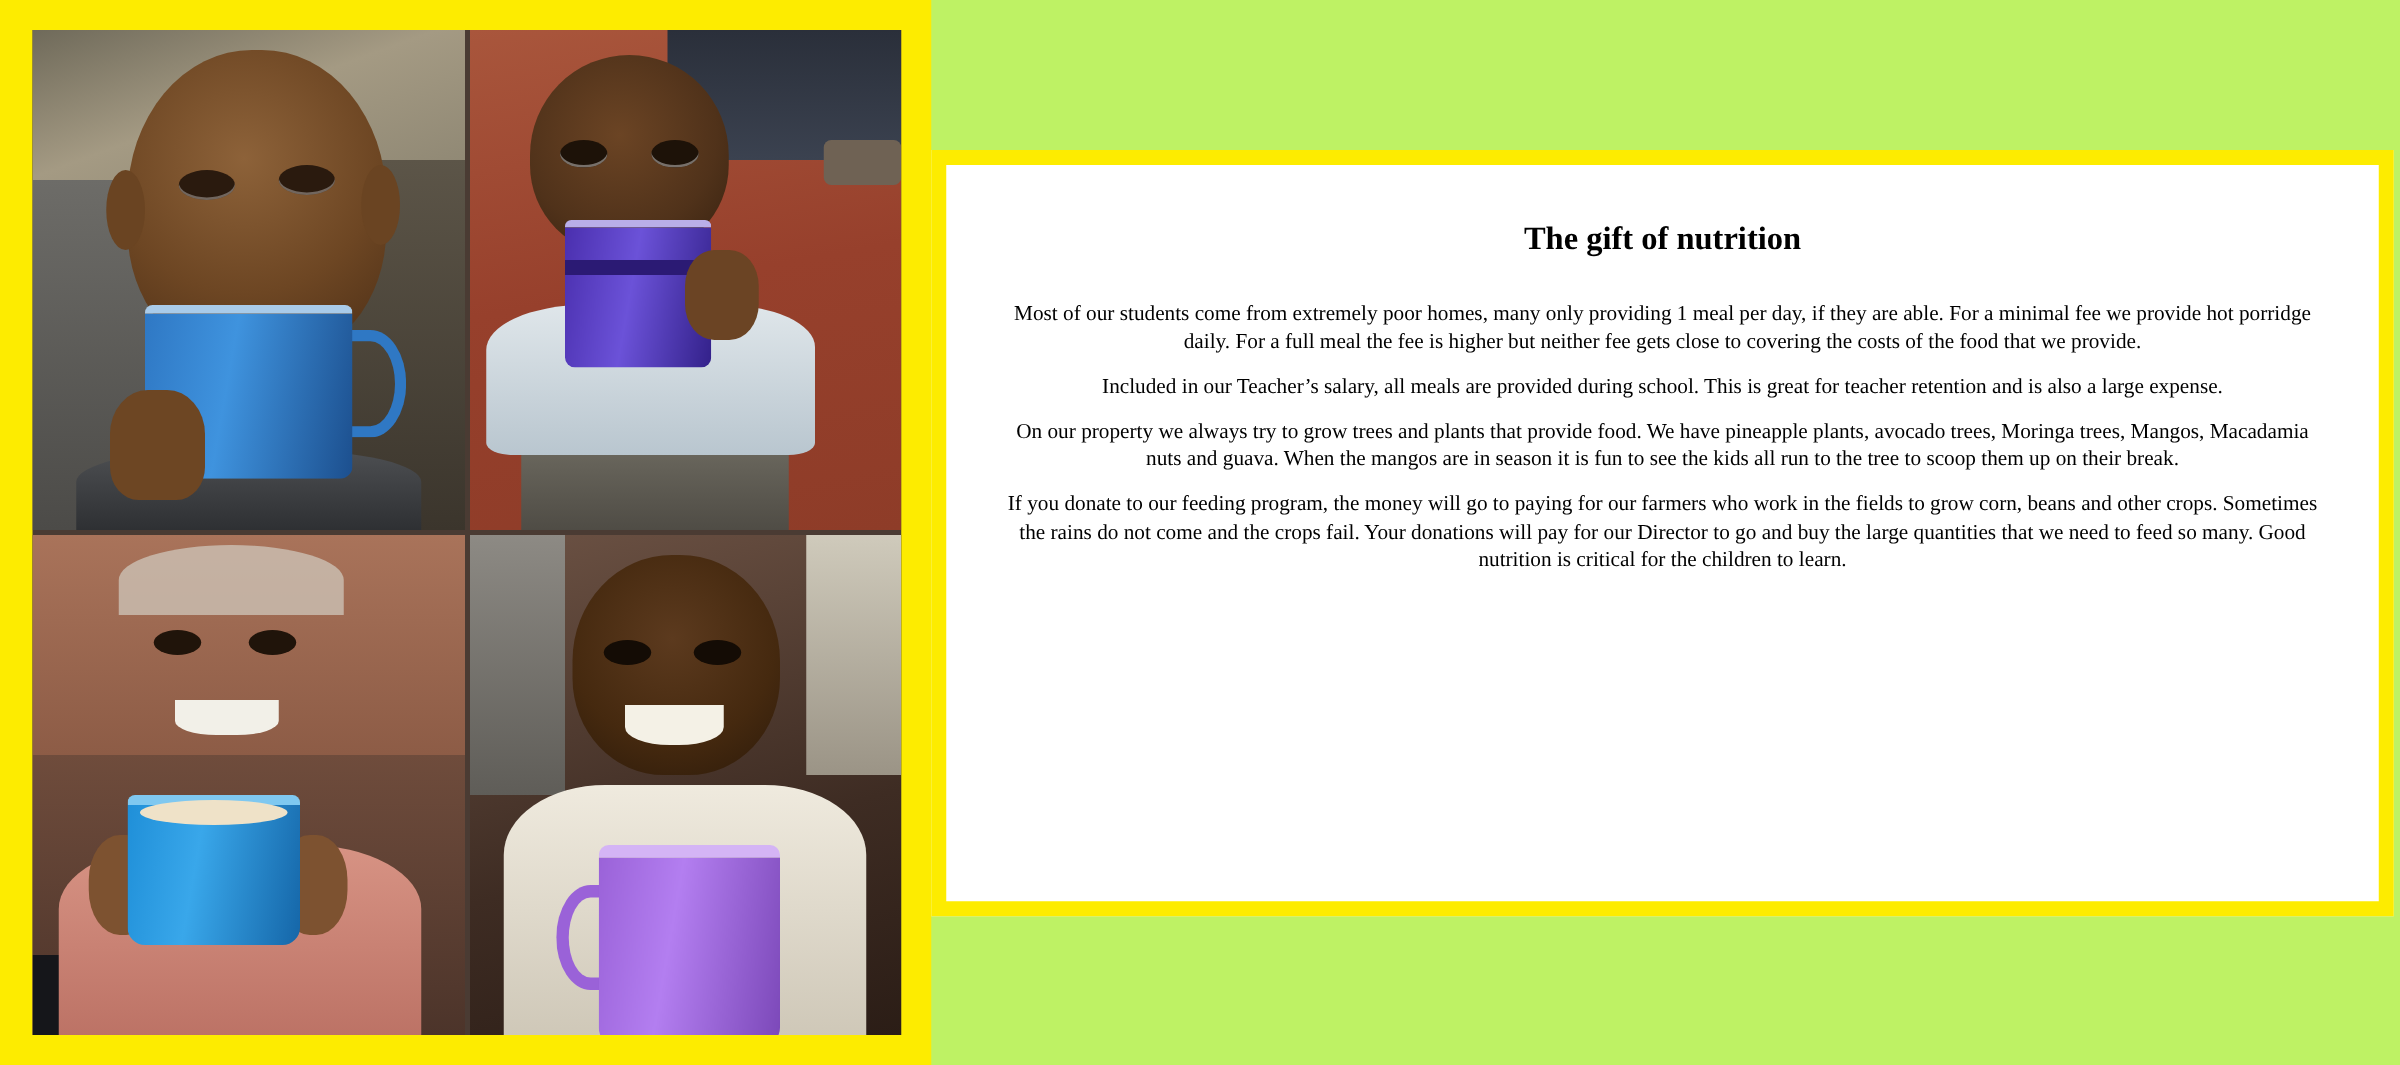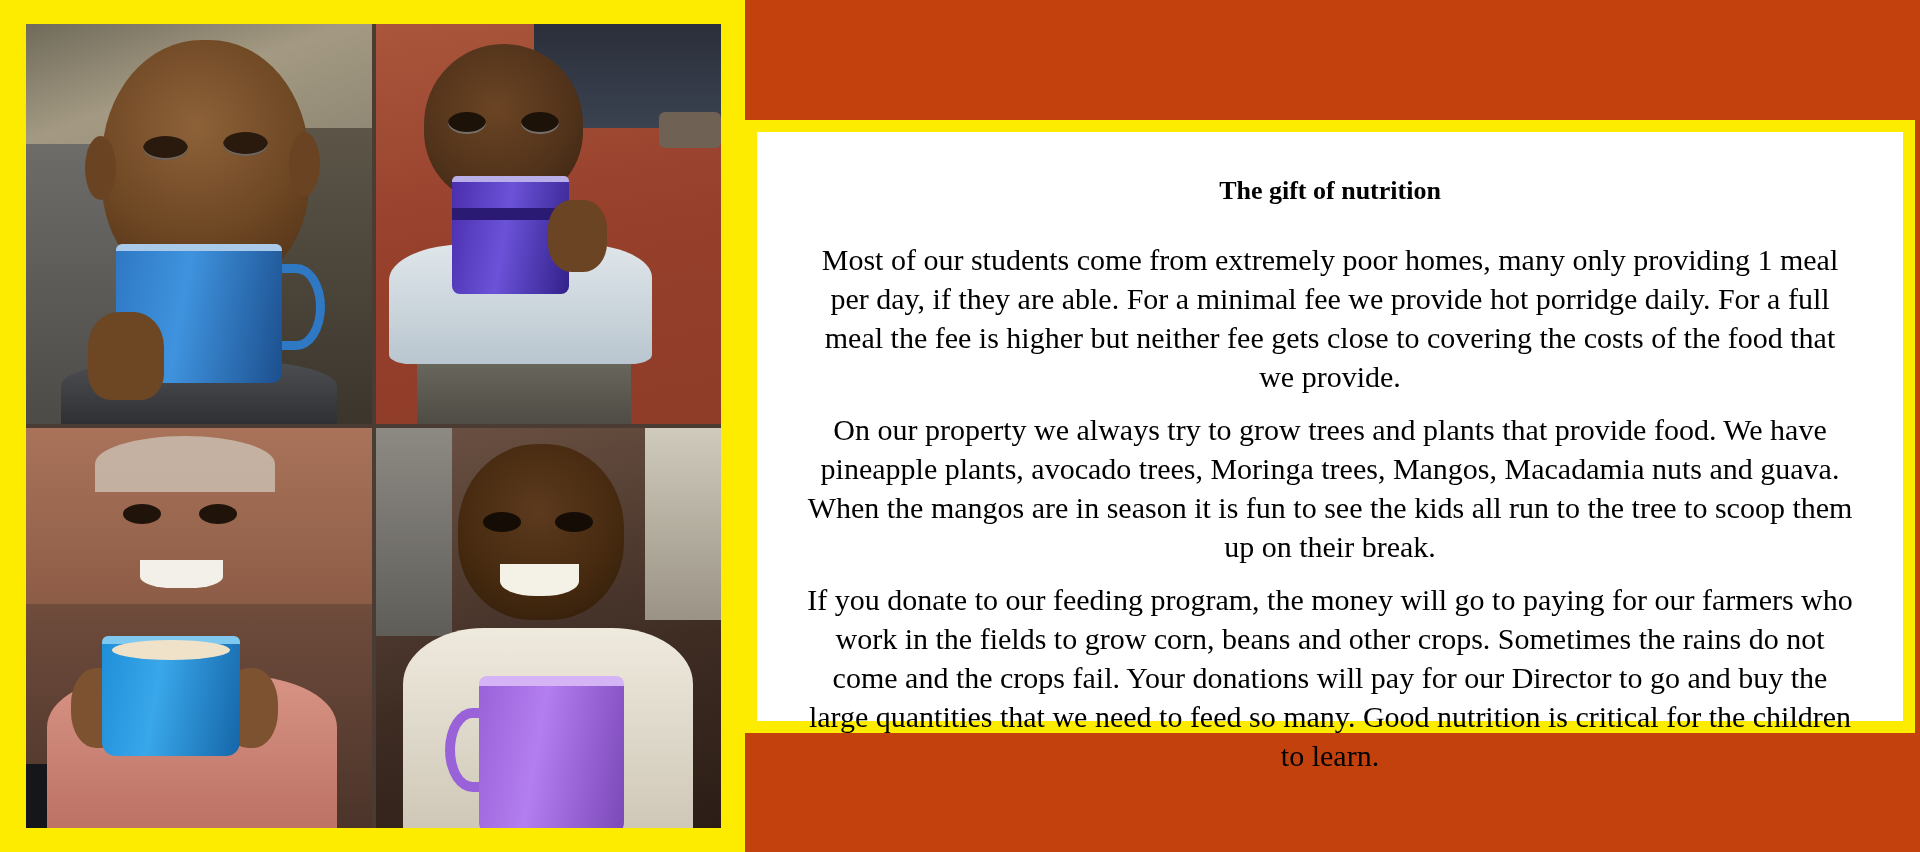--- a/index.html
+++ b/index.html
@@ -9,21 +9,21 @@
     width: 1920px;
     height: 852px;
     overflow: hidden;
     font-family: "Liberation Serif", serif;
   }
 
   .page {
     position: relative;
     width: 1920px;
     height: 852px;
-    background: #c2410c;
+    background: #bef264;
   }
 
   
   .photo-panel {
     position: absolute;
     left: 0px;
     top: 0px;
     width: 745px;
     height: 852px;
     background: #fdec00;
@@ -177,21 +177,21 @@
     text-align: center;
     font-weight: bold;
     font-size: 26px;
     color: #000000;
     margin: 14px 0 34px 0;
     font-family: "Liberation Serif", serif;
   }
 
   .para {
     text-align: center;
-    font-size: 30px;
+    font-size: 17px;
     line-height: 1.30;
     color: #000000;
     margin: 0 0 14px 0;
     padding: 0 14px;
     font-family: "Liberation Serif", serif;
   }
   .para:last-child { margin-bottom: 12px; }
 </style>
 </head>
 <body>
@@ -259,17 +259,18 @@
         <div class="cup"></div>
       </div>
 
     </div>
   </div>
 
   <div class="text-panel">
     <div class="article-title">The gift of nutrition</div>
 
     <p class="para">Most of our students come from extremely poor homes, many only providing 1 meal per day, if they are able. For a minimal fee we provide hot porridge daily. For a full meal the fee is higher but neither fee gets close to covering the costs of the food that we provide.</p>
+    <p class="para">Included in our Teacher’s salary, all meals are provided during school. This is great for teacher retention and is also a large expense.</p>
     <p class="para">On our property we always try to grow trees and plants that provide food. We have pineapple plants, avocado trees, Moringa trees, Mangos, Macadamia nuts and guava. When the mangos are in season it is fun to see the kids all run to the tree to scoop them up on their break.</p>
     <p class="para">If you donate to our feeding program, the money will go to paying for our farmers who work in the fields to grow corn, beans and other crops. Sometimes the rains do not come and the crops fail. Your donations will pay for our Director to go and buy the large quantities that we need to feed so many. Good nutrition is critical for the children to learn.</p>
   </div>
 
 </div>
 
 </body></html>

